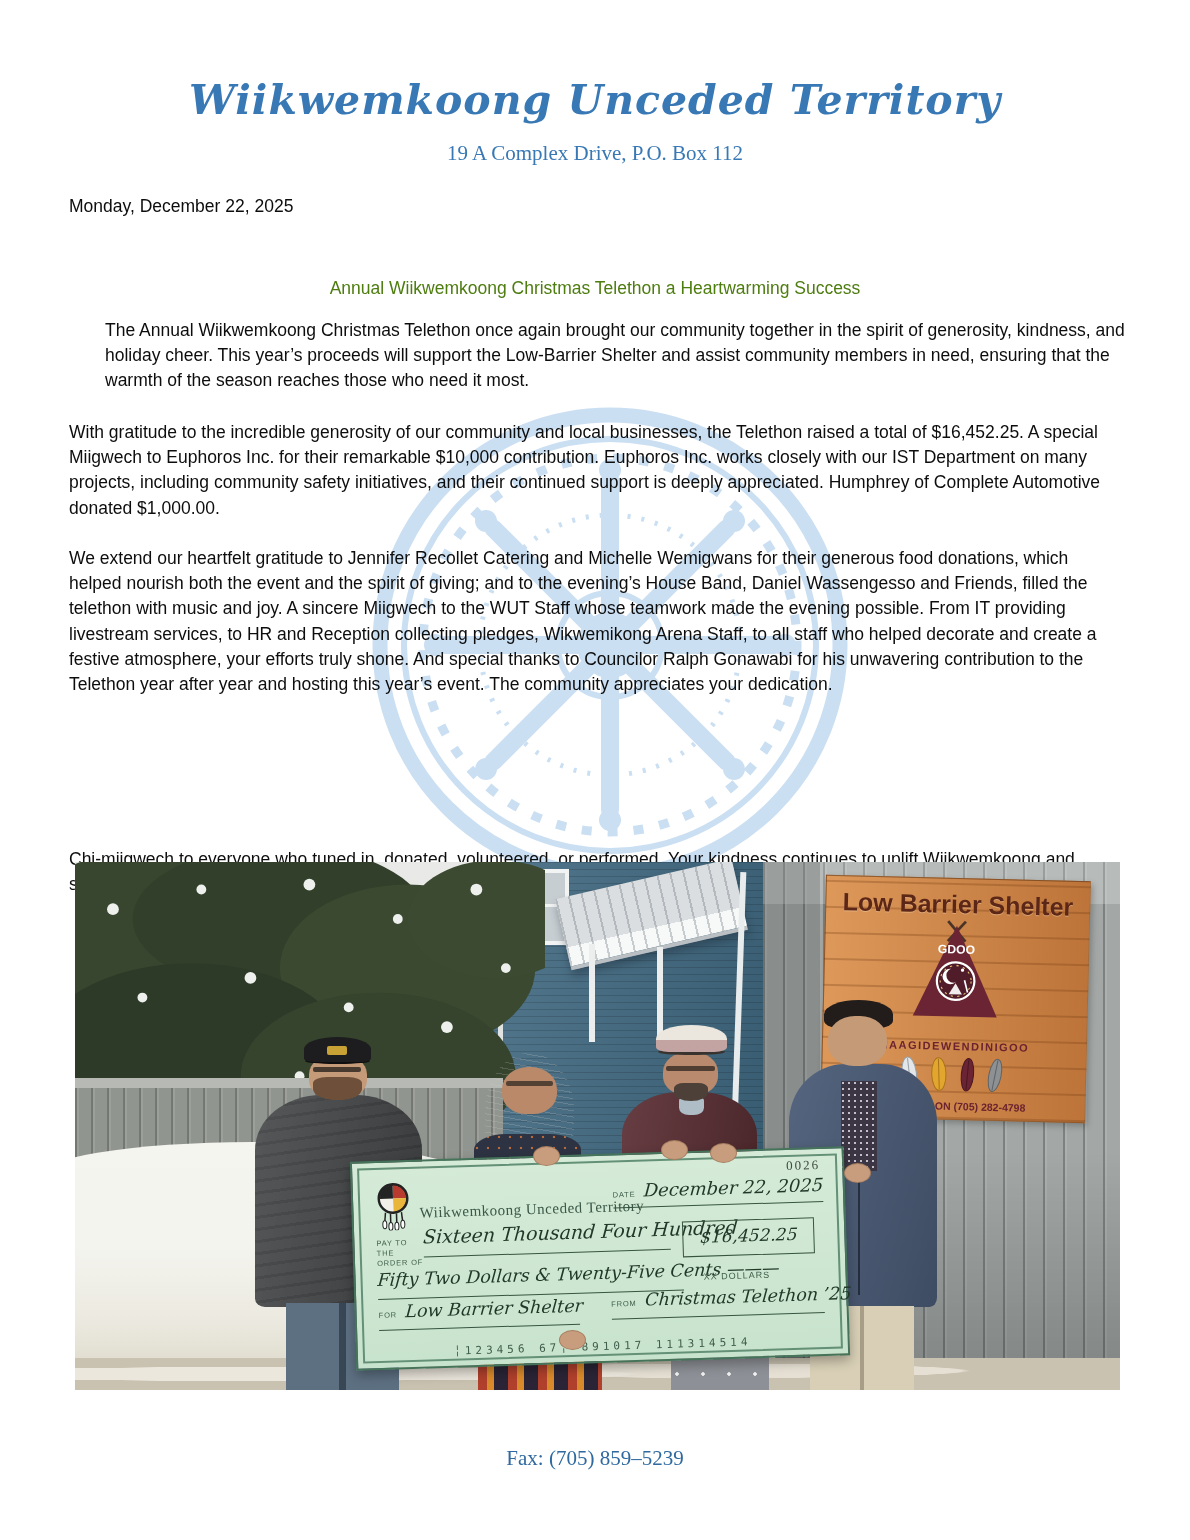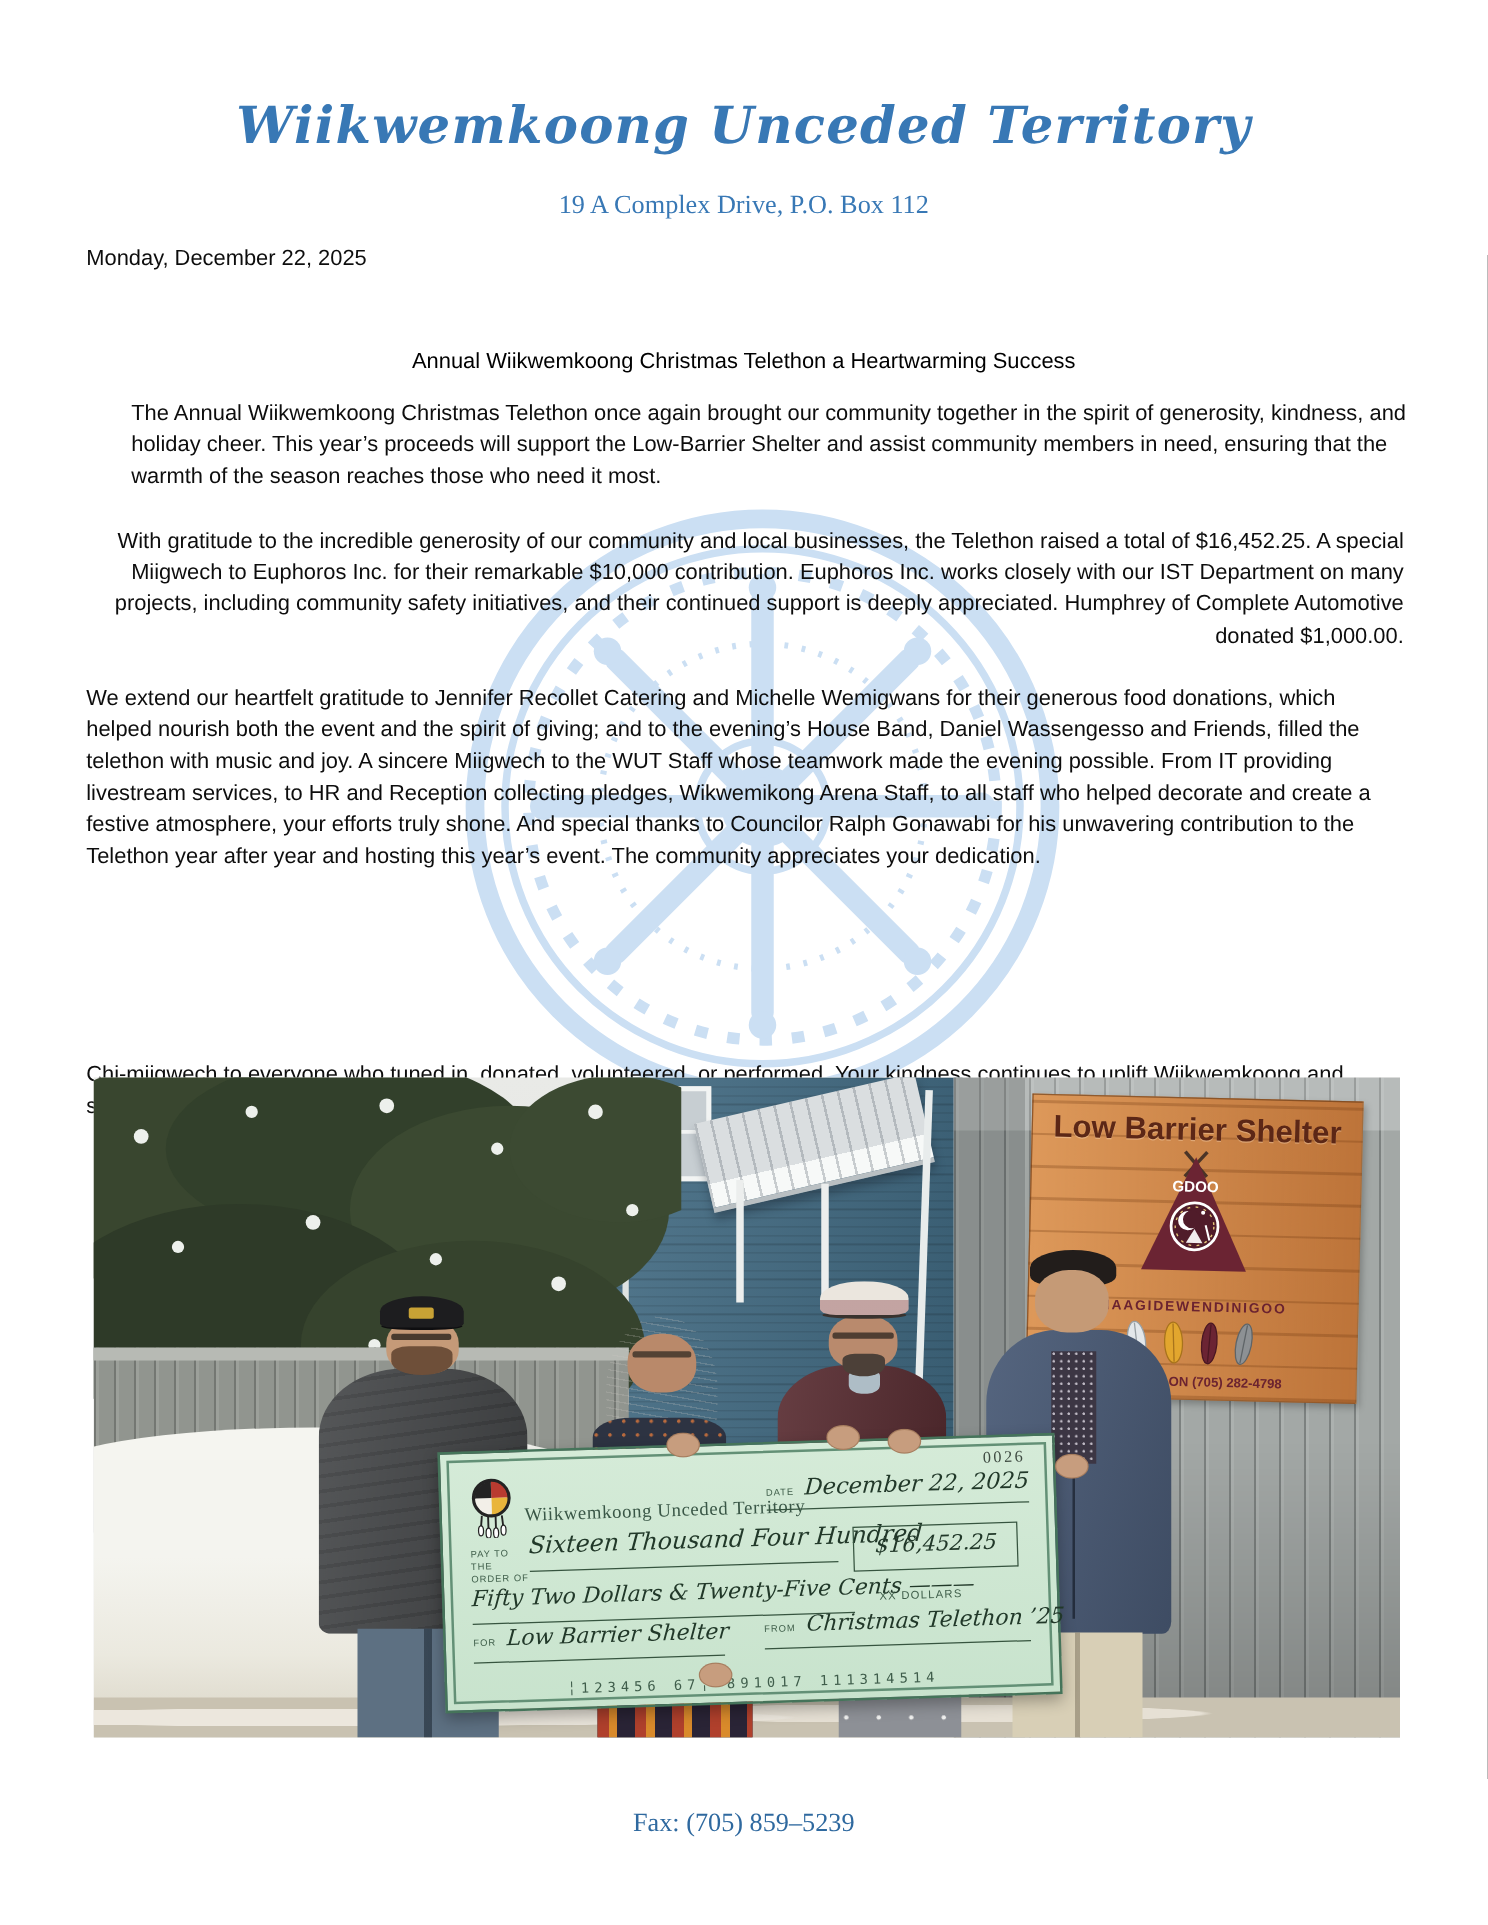--- a/index.html
+++ b/index.html
@@ -6,28 +6,28 @@
   .page{position:relative;width:1190px;height:1540px;background:#ffffff;overflow:hidden;
         font-family:"Liberation Sans",sans-serif;margin:0 auto;}
   
   .watermark{position:absolute;left:363px;top:398px;width:494px;height:494px;z-index:0;}
   
   .org-name{position:absolute;left:0;top:76px;width:100%;text-align:center;
     font-family:"DejaVu Serif",serif;font-style:italic;font-weight:bold;font-size:41px;
     color:#3878b5;letter-spacing:1px;z-index:2;}
   .addr{position:absolute;left:0;width:100%;text-align:center;font-family:"Liberation Serif",serif;
     font-size:21px;color:#3878b5;z-index:2;}
-  .addr1{top:151px;text-align:center;} .addr2{top:168px;}
+  .addr1{top:141px;text-align:center;} .addr2{top:168px;}
   .date-line{position:absolute;left:69px;top:196px;font-size:17.5px;color:#0d0d0d;z-index:2;}
   .art-title{position:absolute;left:0;top:246px;width:100%;text-align:center;font-weight:bold;
     font-size:17.5px;color:#0d0d0d;letter-spacing:0.4px;z-index:2;}
-  .art-sub{position:absolute;left:0;top:278px;width:100%;text-align:center;font-size:17.5px;color:#000000;z-index:2;}
+  .art-sub{position:absolute;left:0;top:278px;width:100%;text-align:center;font-size:17.5px;color:#4d7c0f;z-index:2;}
   .para{position:absolute;left:69px;width:1054px;font-size:17.5px;line-height:25.2px;
     color:#0d0d0d;z-index:2;margin:0;}
-  .p1{top:318px;margin-left:36px;} .p2{top:420px;text-align:right;} .p3{top:546px;} .p4{top:802px;margin-top:45px;}
+  .p1{top:318px;margin-left:36px;} .p2{top:420px;} .p3{top:546px;} .p4{top:802px;margin-top:45px;}
   
   .footer-line{position:absolute;left:0;width:100%;text-align:center;font-family:"Liberation Serif",serif;
     font-size:21px;color:#2f699f;z-index:2;}
   .f1{top:1391px;} .f2{top:1418px;} .f3{top:1446px;}
   
   .photo{position:absolute;left:75px;top:862px;width:1045px;height:528px;overflow:hidden;
     background:linear-gradient(180deg,#e9eae7 0%,#e2e3e0 60%,#dddedb 100%);z-index:5;}
   .photo *{position:absolute;}
   .ph-house{left:39.5%;top:0;width:27%;height:62%;
     background:#3f6880;

